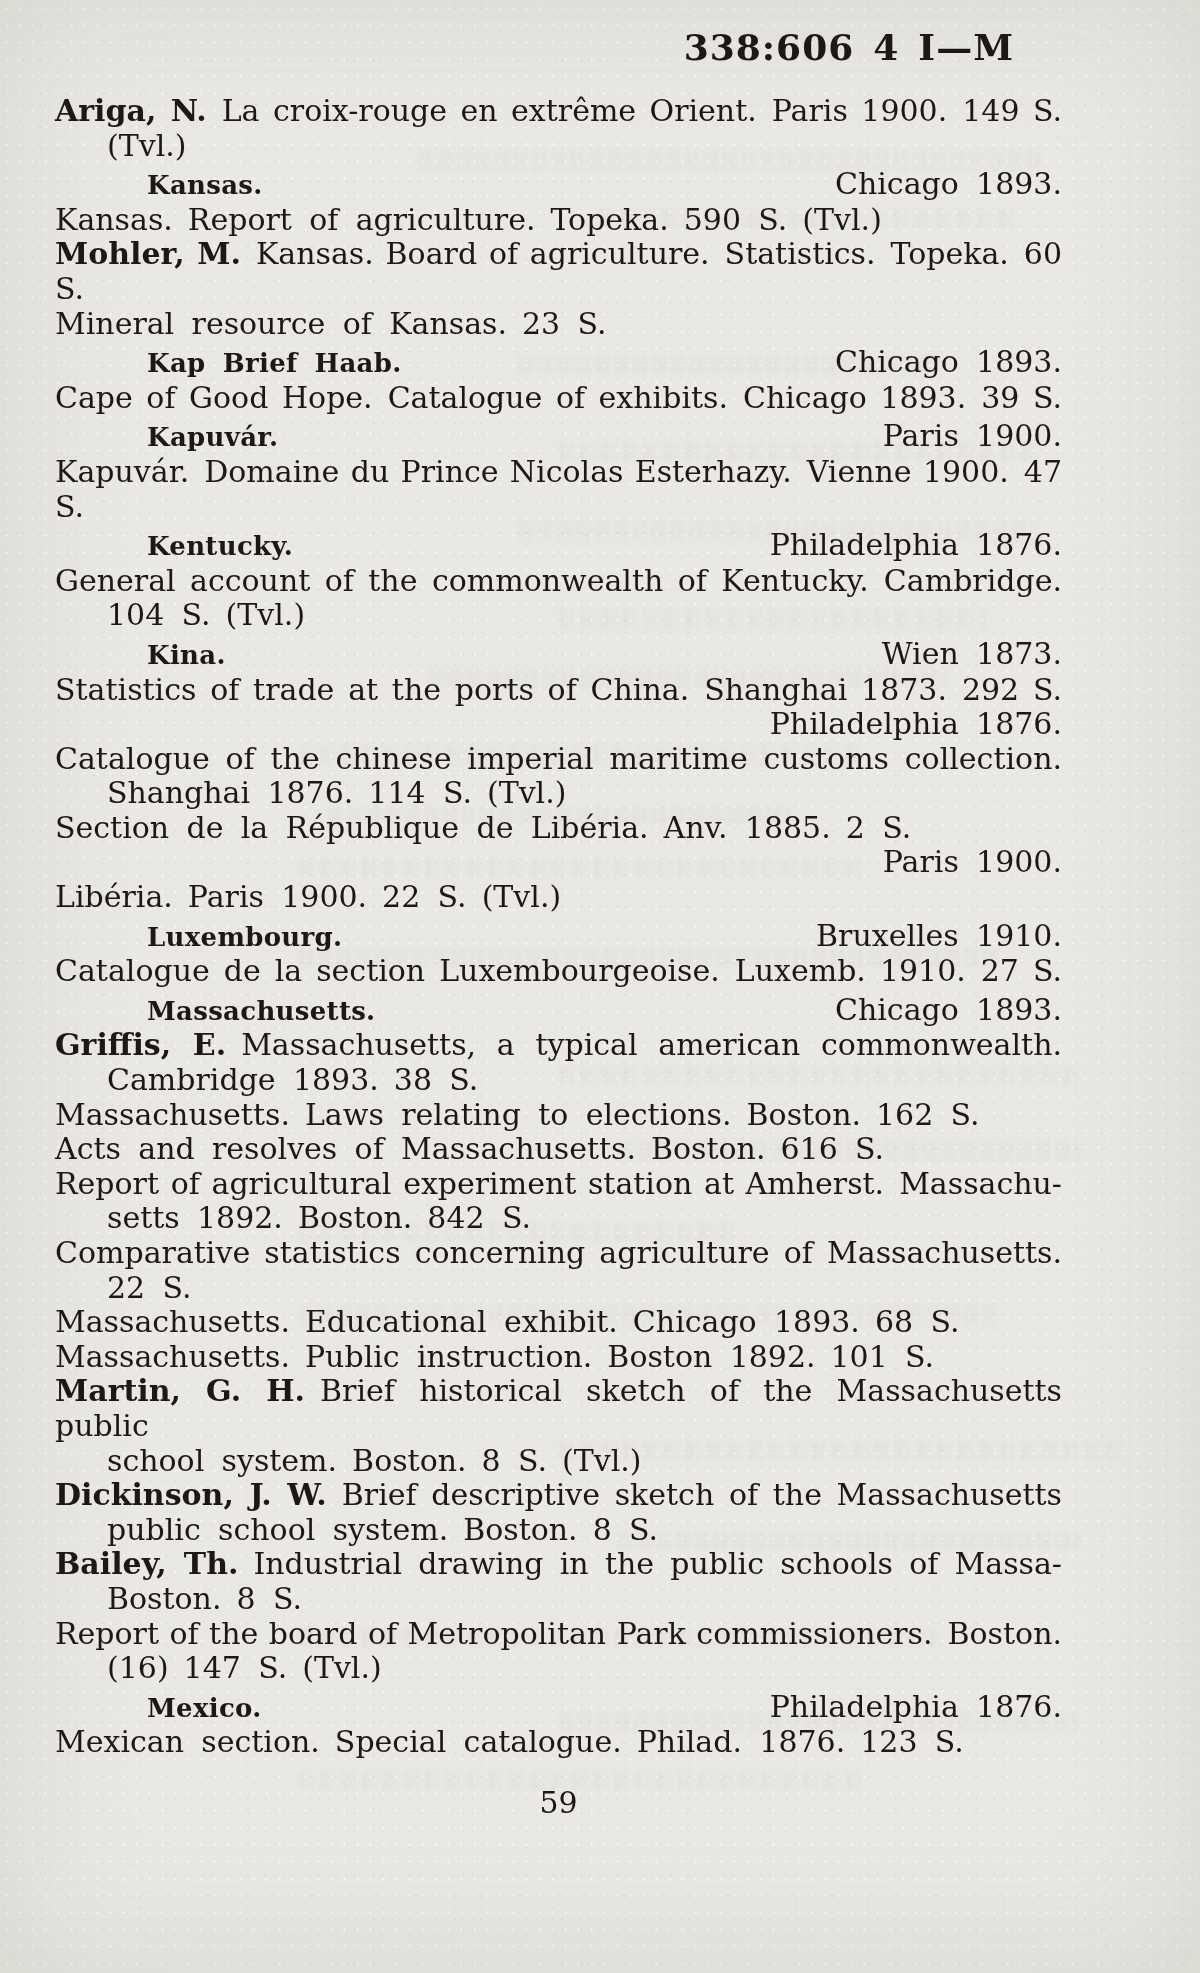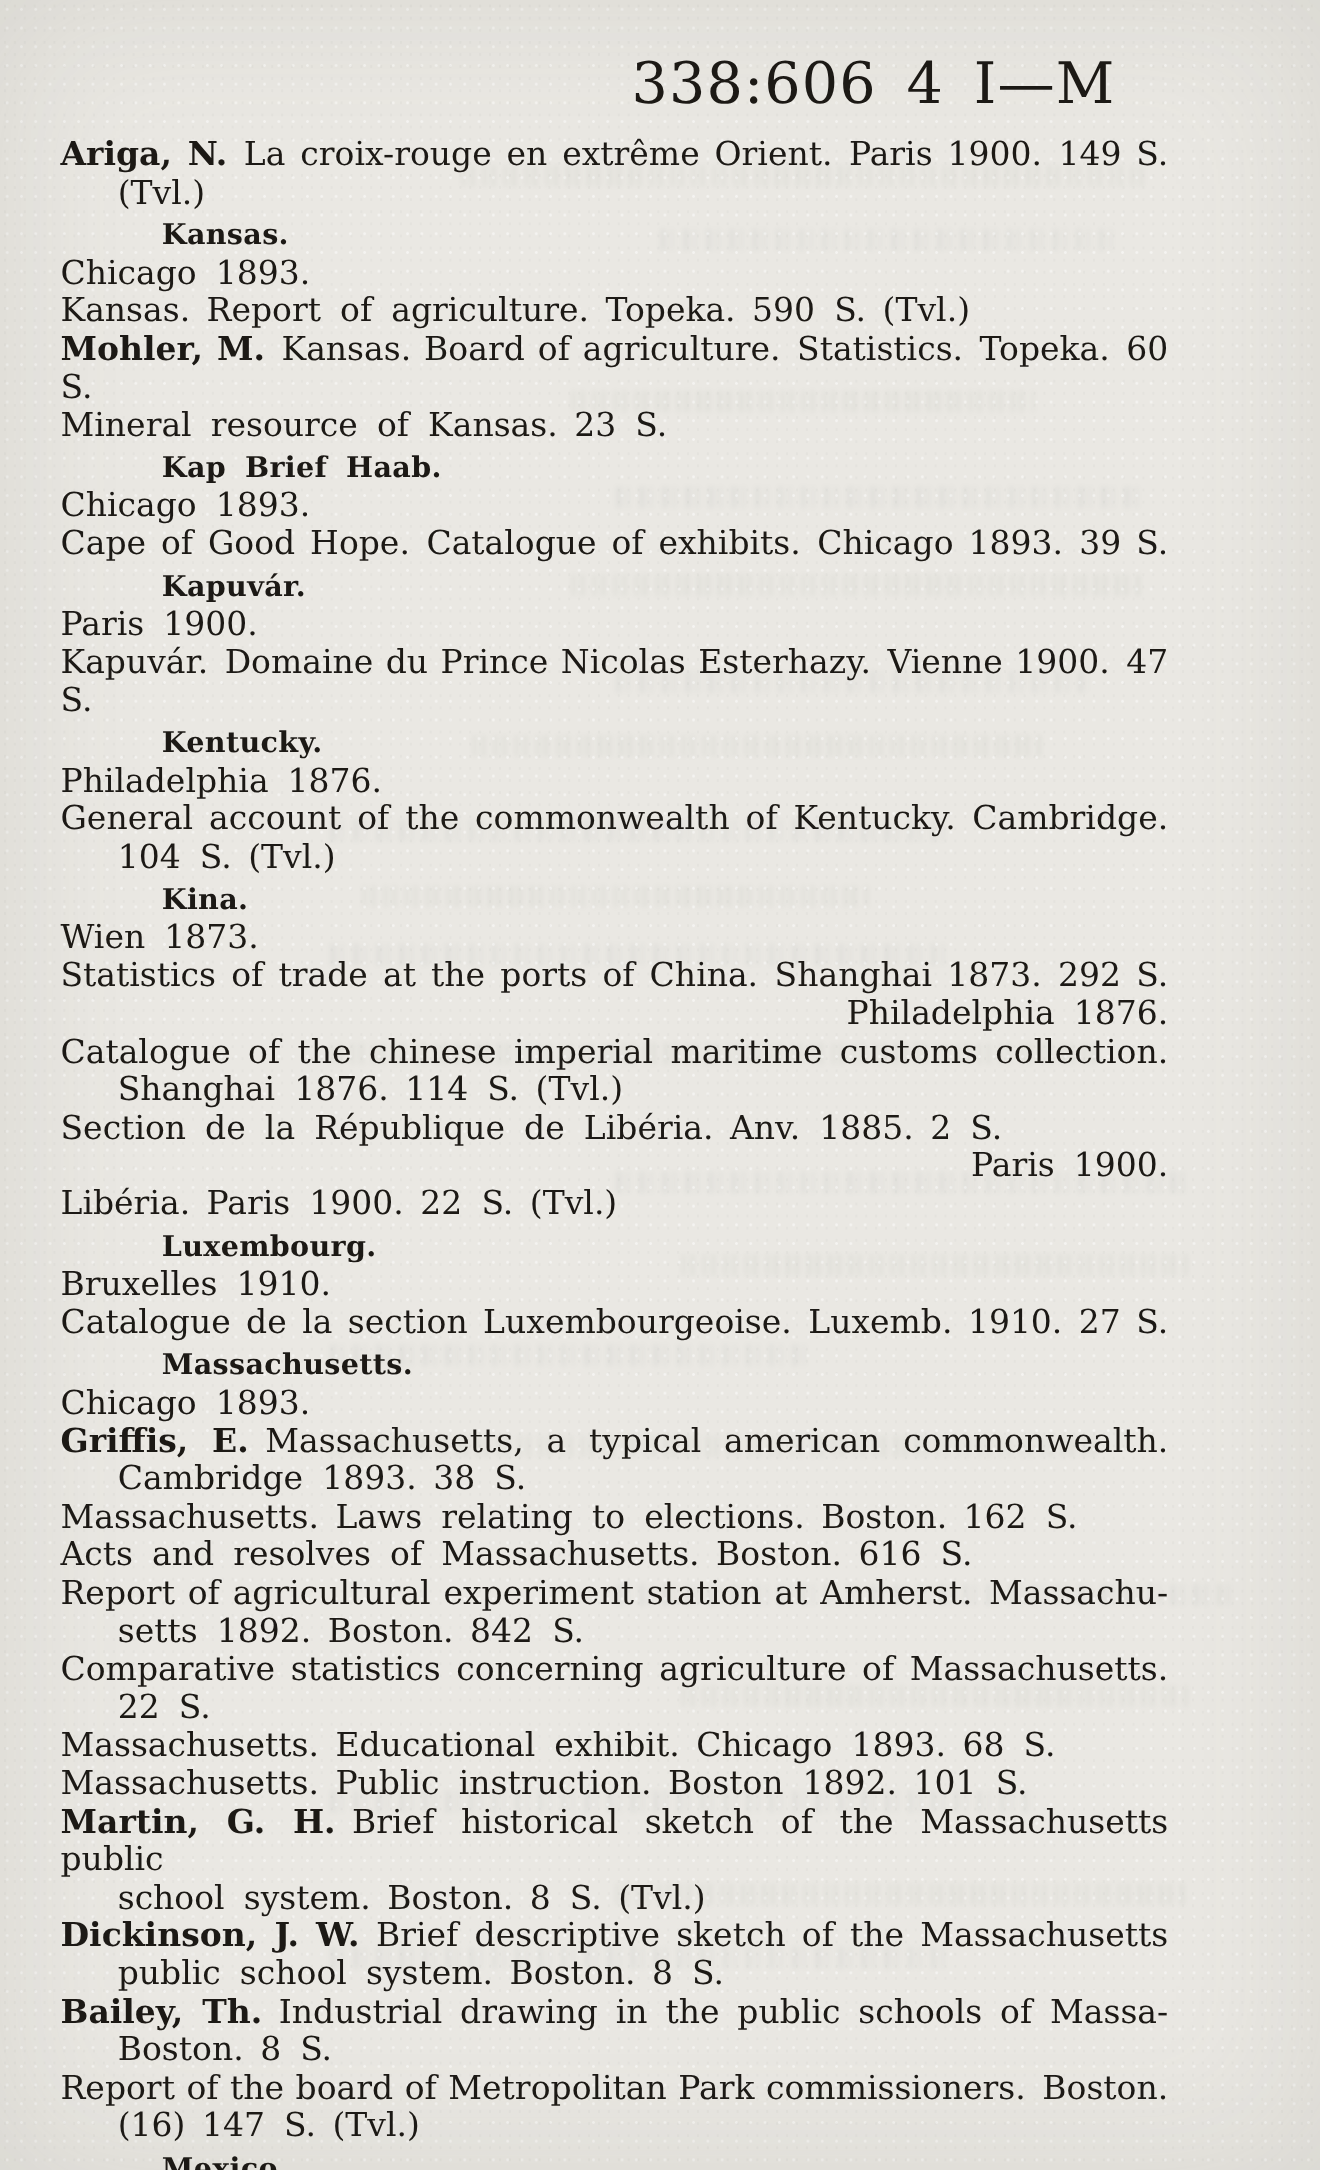--- a/index.html
+++ b/index.html
@@ -33,25 +33,25 @@
     background: repeating-linear-gradient(90deg,
       rgba(96,110,112,0.5) 0 5px, rgba(96,110,112,0) 5px 9px,
       rgba(96,110,112,0.32) 9px 13px, rgba(96,110,112,0) 13px 21px);
     opacity: 0.12;
   }
   .content {
     position: relative; z-index: 2;
     padding: 0 138px 0 55px; 
   }
   .header {
-    margin-top: 54px;
+    margin-top: 24px;
     text-align: right;
     padding-right: 48px;
-    font-weight: normal;
-    font-size: 52px;
+    font-weight: bold;
+    font-size: 36px;
     line-height: 46px;
     letter-spacing: 1px;
   }
   .rows { margin-top: 24px; }
   .row {
     font-size: 30px;
     line-height: 34.6px;
     word-spacing: 0.26em;
     white-space: normal;
   }
@@ -61,21 +61,20 @@
     text-align: justify;
     text-align-last: justify;
     -moz-text-align-last: justify;
   }
   .row.cont { padding-left: 52px; }
   .row.subject {
     display: flex;
     justify-content: space-between;
     align-items: baseline;
     margin-top: 4px;
-    flex-direction: column;
   }
   .row.subject .sname {
     padding-left: 92px;
     font-weight: bold;
     font-size: 26px;
     letter-spacing: 0.3px;
   }
   .row.dateonly { text-align: right; }
   .pagenum {
     margin-top: 26px;

